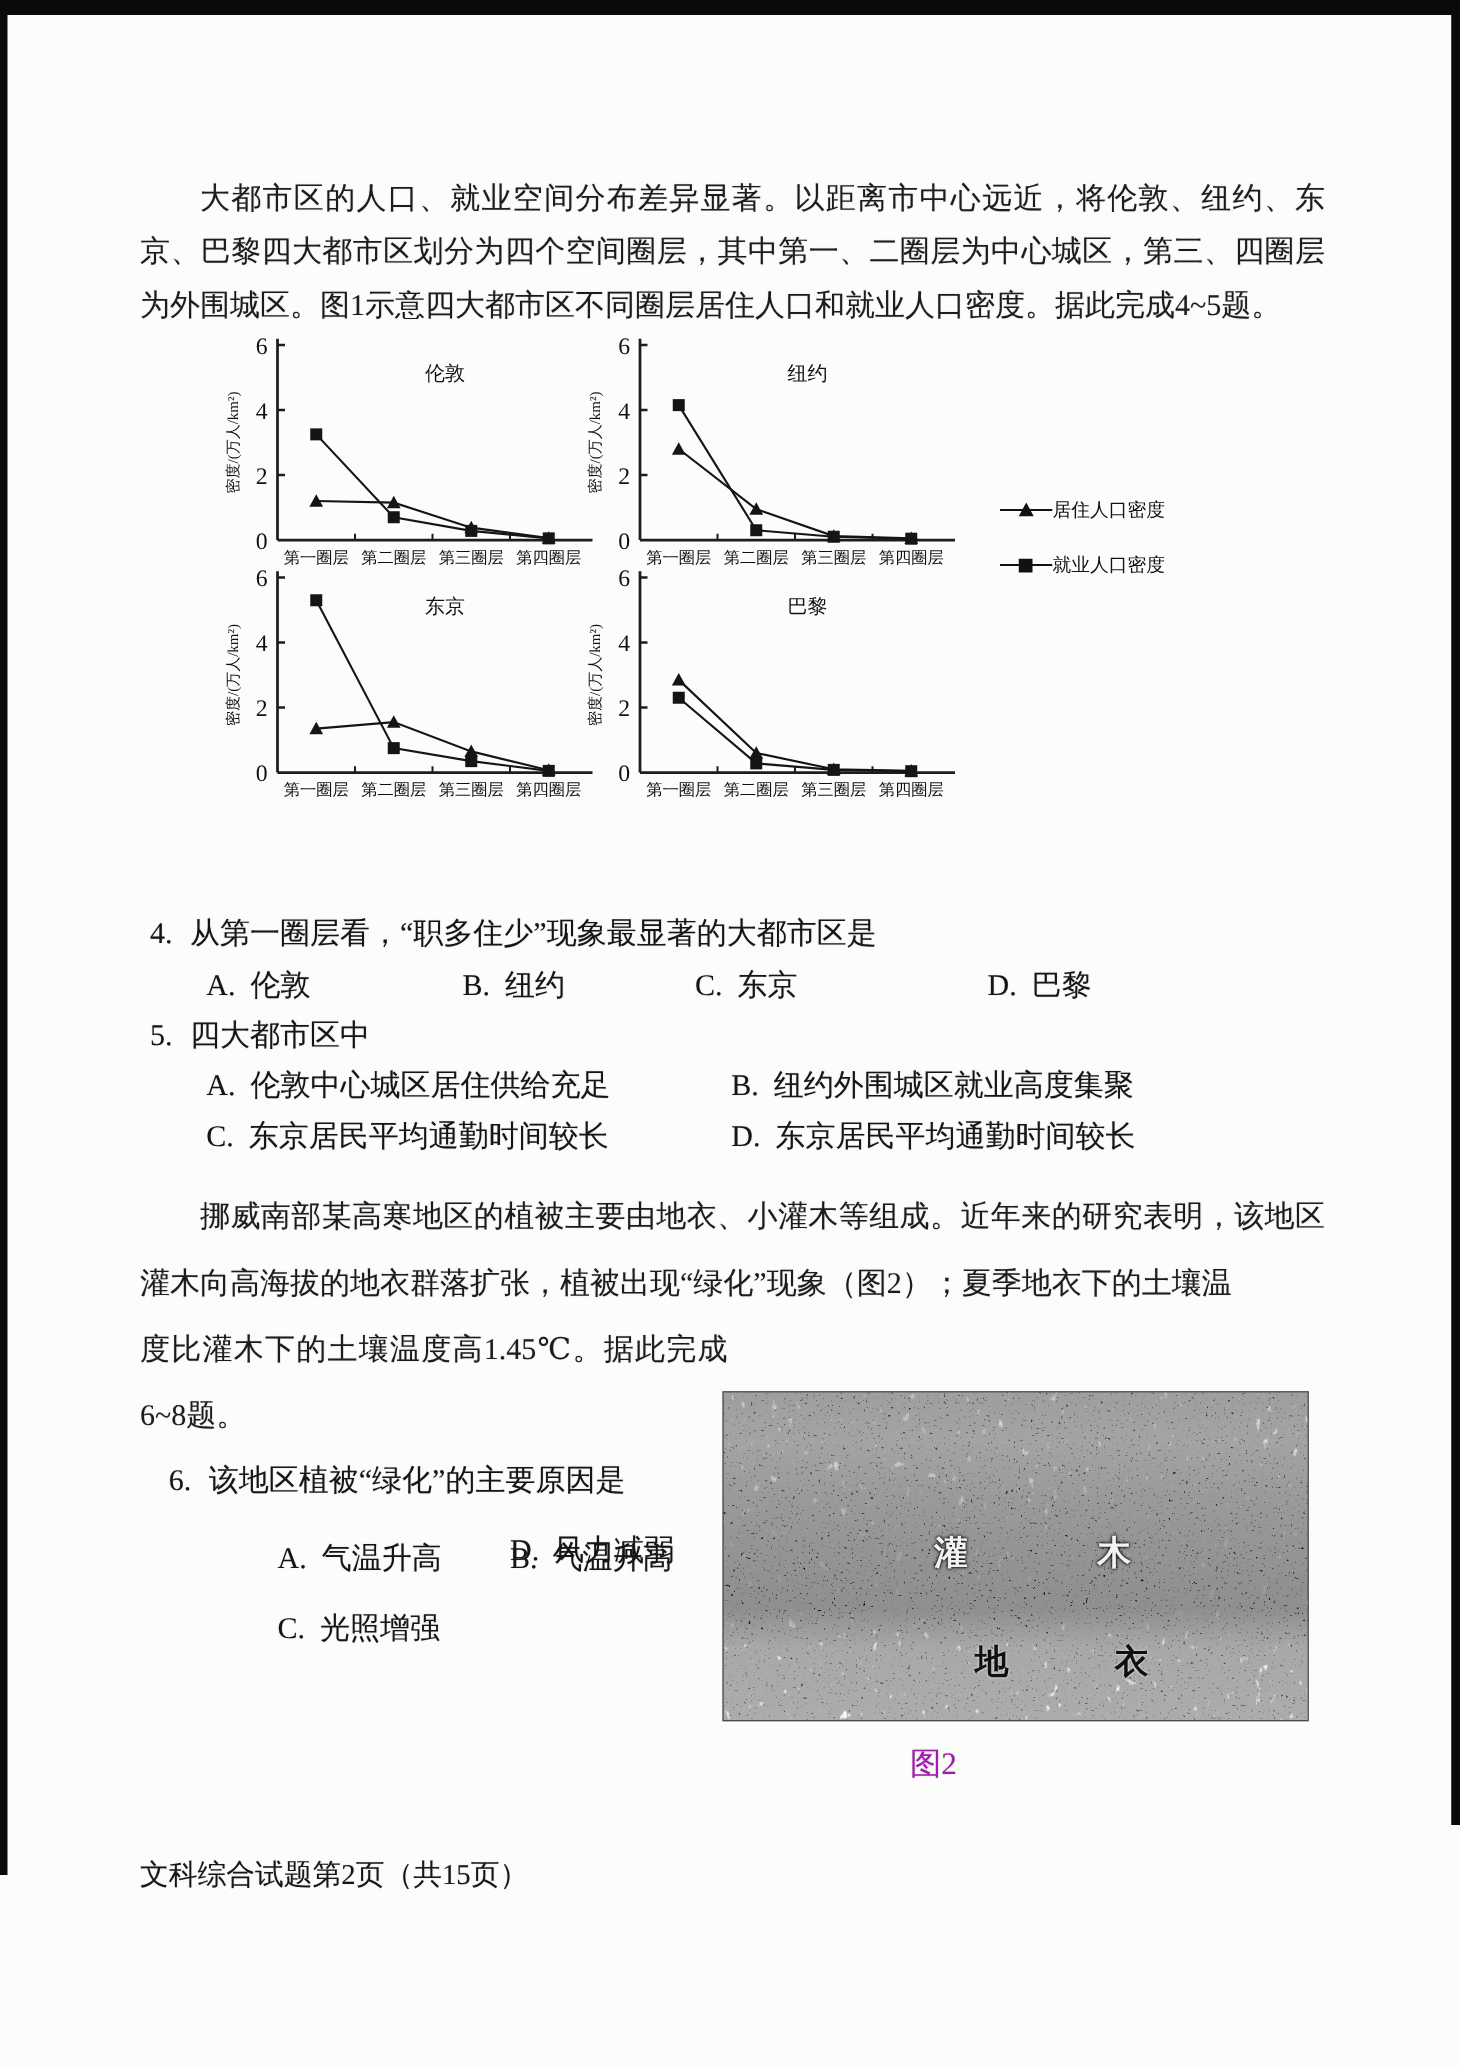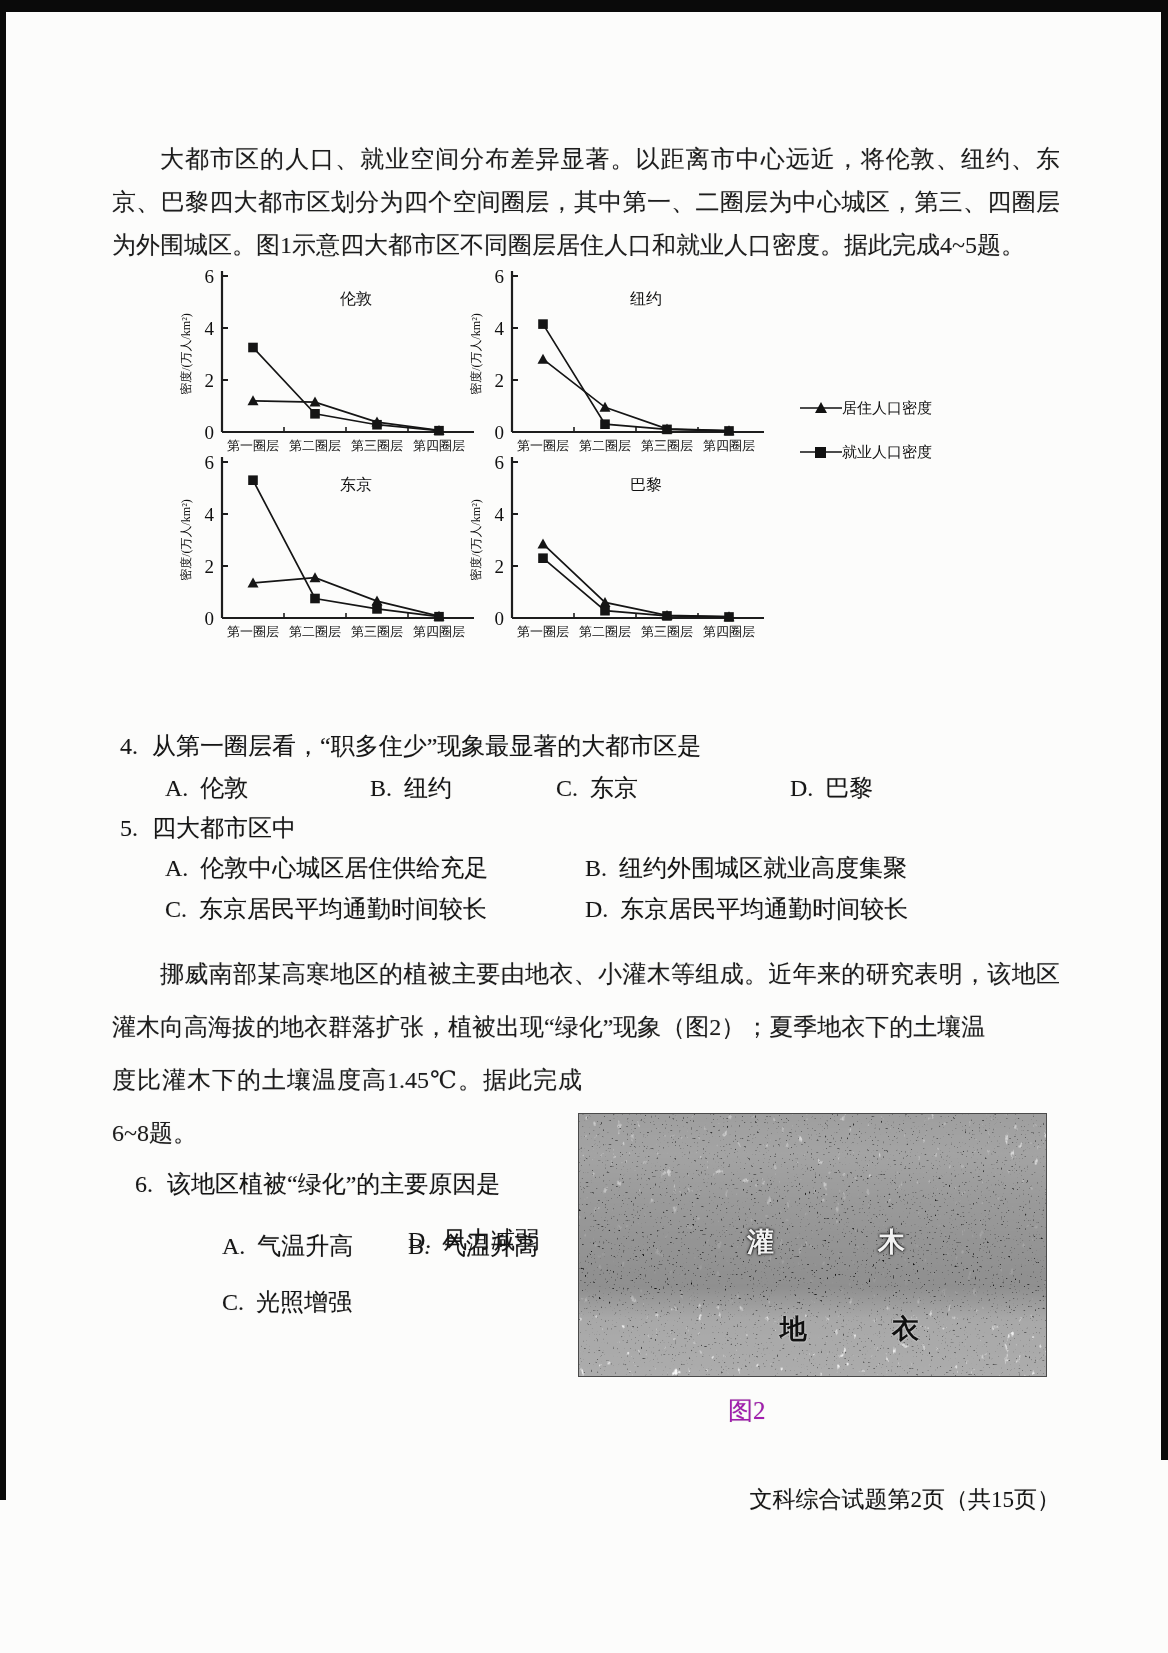--- a/index.html
+++ b/index.html
@@ -61,21 +61,21 @@
   .photo-label.dark{
     color:#101010;
     text-shadow:0 0 2px #fff;
   }
   .fig2-caption{
     position:absolute;left:728px;top:1394px;font-size:25px;color:#a21caf;
     text-shadow:0 0 1px rgba(20,20,20,.3);
   }
   .footer{
     position:absolute;left:112px;top:1484px;width:948px;
-    text-align:right;font-size:23px;color:#161616;
+    text-align:left;font-size:23px;color:#161616;
     text-shadow:0 0 1px rgba(20,20,20,.25);
   }
 </style>
 </head>
 <body>
 
 <div class="page">
   <div class="edge edge-top"></div>
   <div class="edge edge-left"></div>
   <div class="edge edge-right"></div>

